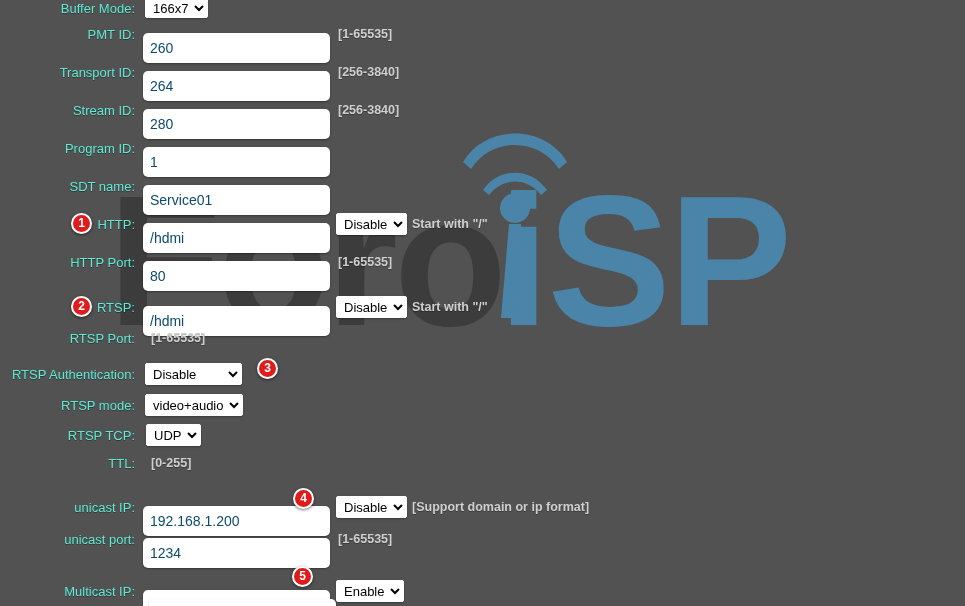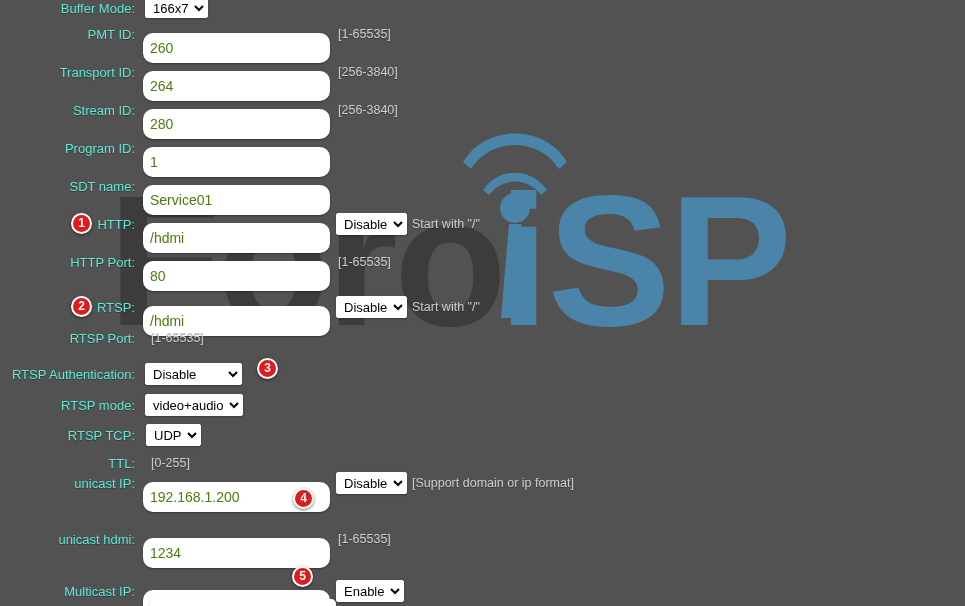--- a/index.html
+++ b/index.html
@@ -77,25 +77,25 @@
     font-size: 13px;
     white-space: nowrap;
     text-shadow: 0 1px 0 rgba(0,0,0,.35);
   }
 
   .field {
     width: 187px;
     height: 30px;
     background: #ffffff;
     border: none;
-    border-radius: 10px;
+    border-radius: 5px;
     padding: 0 7px;
     font-family: "Liberation Sans", sans-serif;
     font-size: 14px;
-    color: #4d7c0f;
+    color: #0c4a6e;
     outline: none;
     box-shadow: 0 1px 2px rgba(0,0,0,.35);
     position: relative;
     z-index: 3;
     margin-top: 28px;
   }
 
   .sel {
     height: 22px;
     background: #ffffff;
@@ -113,20 +113,21 @@
   }
 
   .hint {
     margin-left: 8px;
     color: #cfcfcf;
     font-size: 12.5px;
     white-space: nowrap;
     text-shadow: 0 1px 0 rgba(0,0,0,.3);
     position: relative;
     z-index: 3;
+    font-weight: bold;
   }
   .hint.tight { margin-left: 5px; }
 
   
   .badge {
     position: absolute;
     z-index: 6;
     width: 21px; height: 21px;
     border-radius: 50%;
     background: #e01b1b;
@@ -259,31 +260,31 @@
       <select class="sel" style="margin-left:3px">
         <option>UDP</option>
       </select>
     </div>
 
     <div class="row" style="top:448px">
       <span class="label">TTL:</span>
       <span class="hint">[0-255]</span>
     </div>
 
-    <div class="row" style="top:468px">
+    <div class="row" style="top:492px">
       <span class="label">unicast IP:</span>
       <input class="field" type="text" value="192.168.1.200" style="">
       <select class="sel">
         <option>Disable</option>
       </select>
       <span class="hint tight">[Support domain or ip format]</span>
     </div>
 
     <div class="row" style="top:524px">
-      <span class="label">unicast hdmi:</span>
+      <span class="label">unicast port:</span>
       <input class="field" type="text" value="1234" style="">
       <span class="hint">[1-65535]</span>
     </div>
 
     <div class="row" style="top:576px">
       <span class="label">Multicast IP:</span>
       <input class="field" type="text" value="224.120.120.6" style="">
       <select class="sel">
         <option>Enable</option>
       </select>

